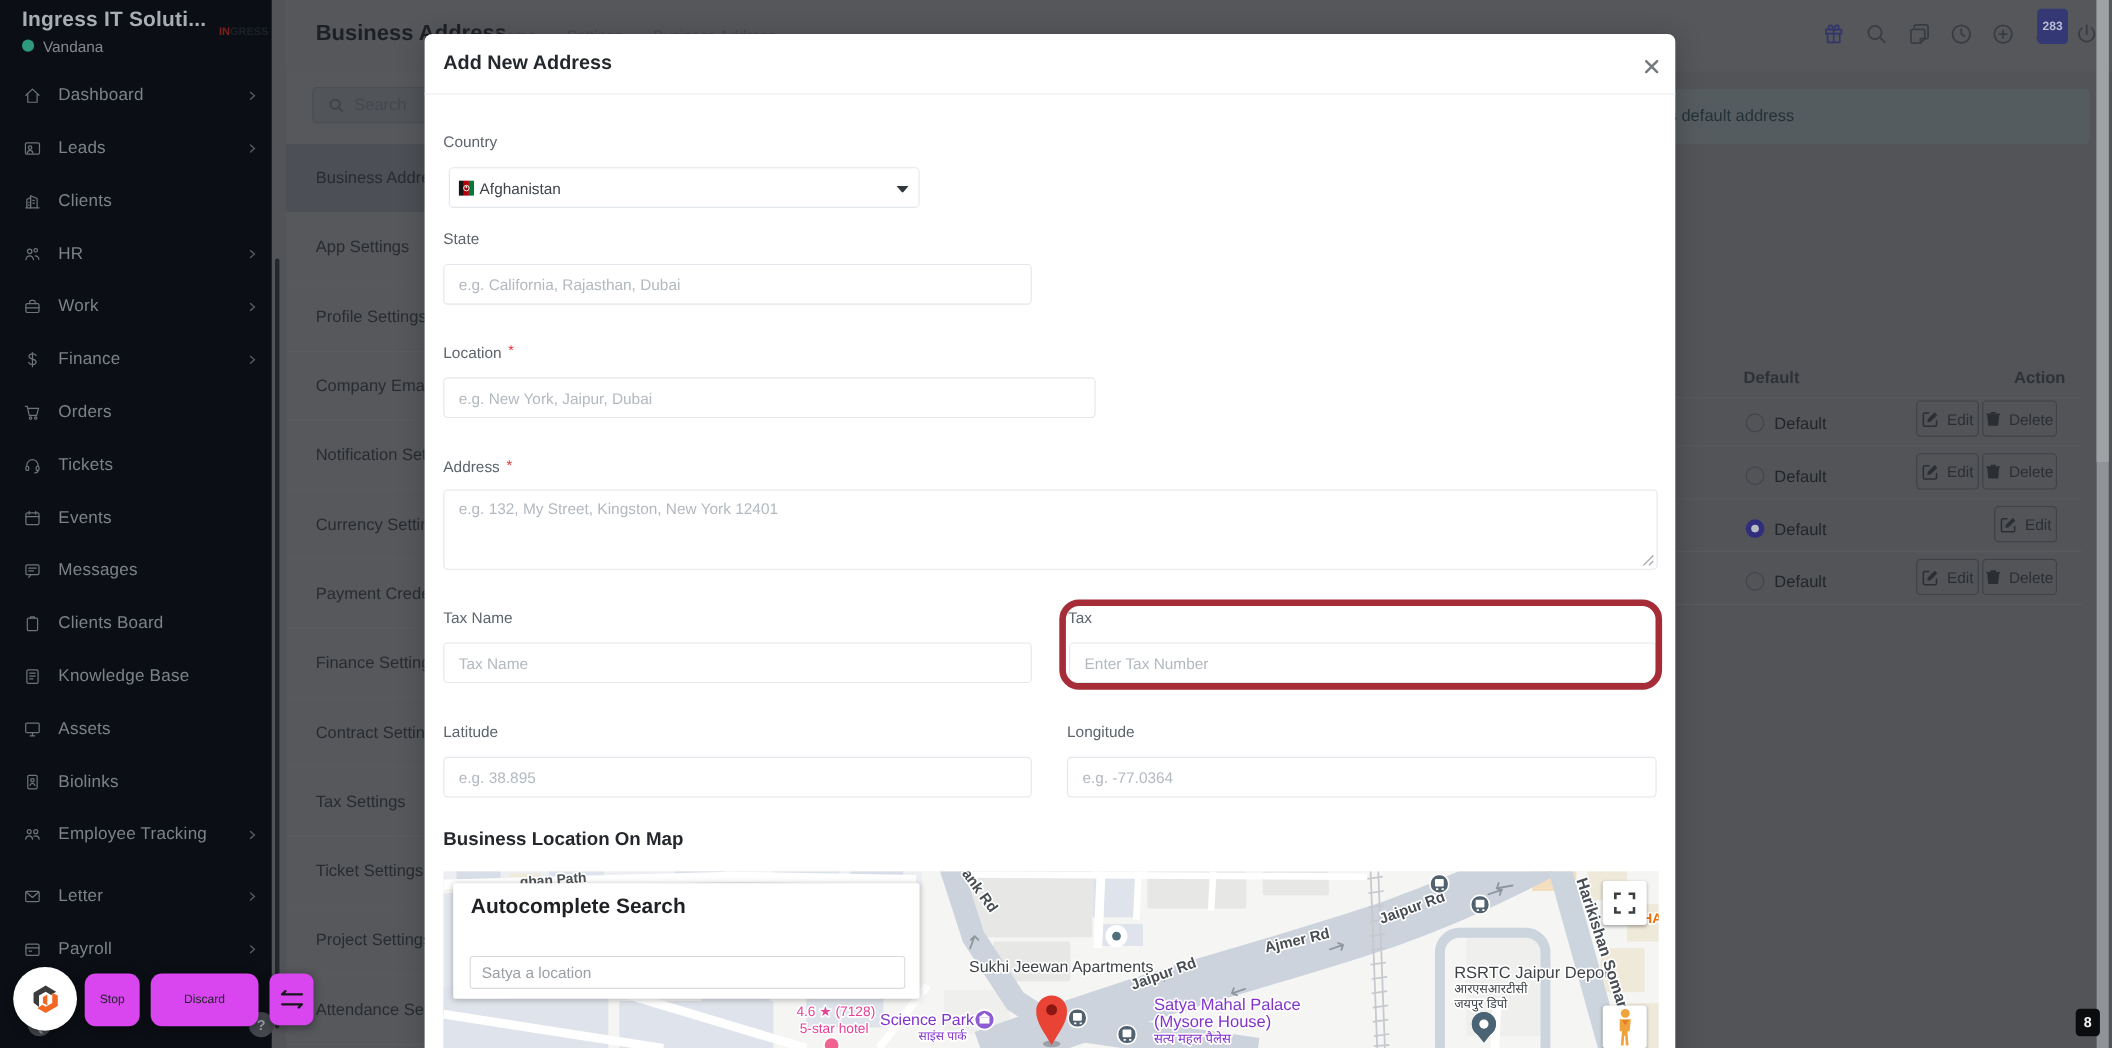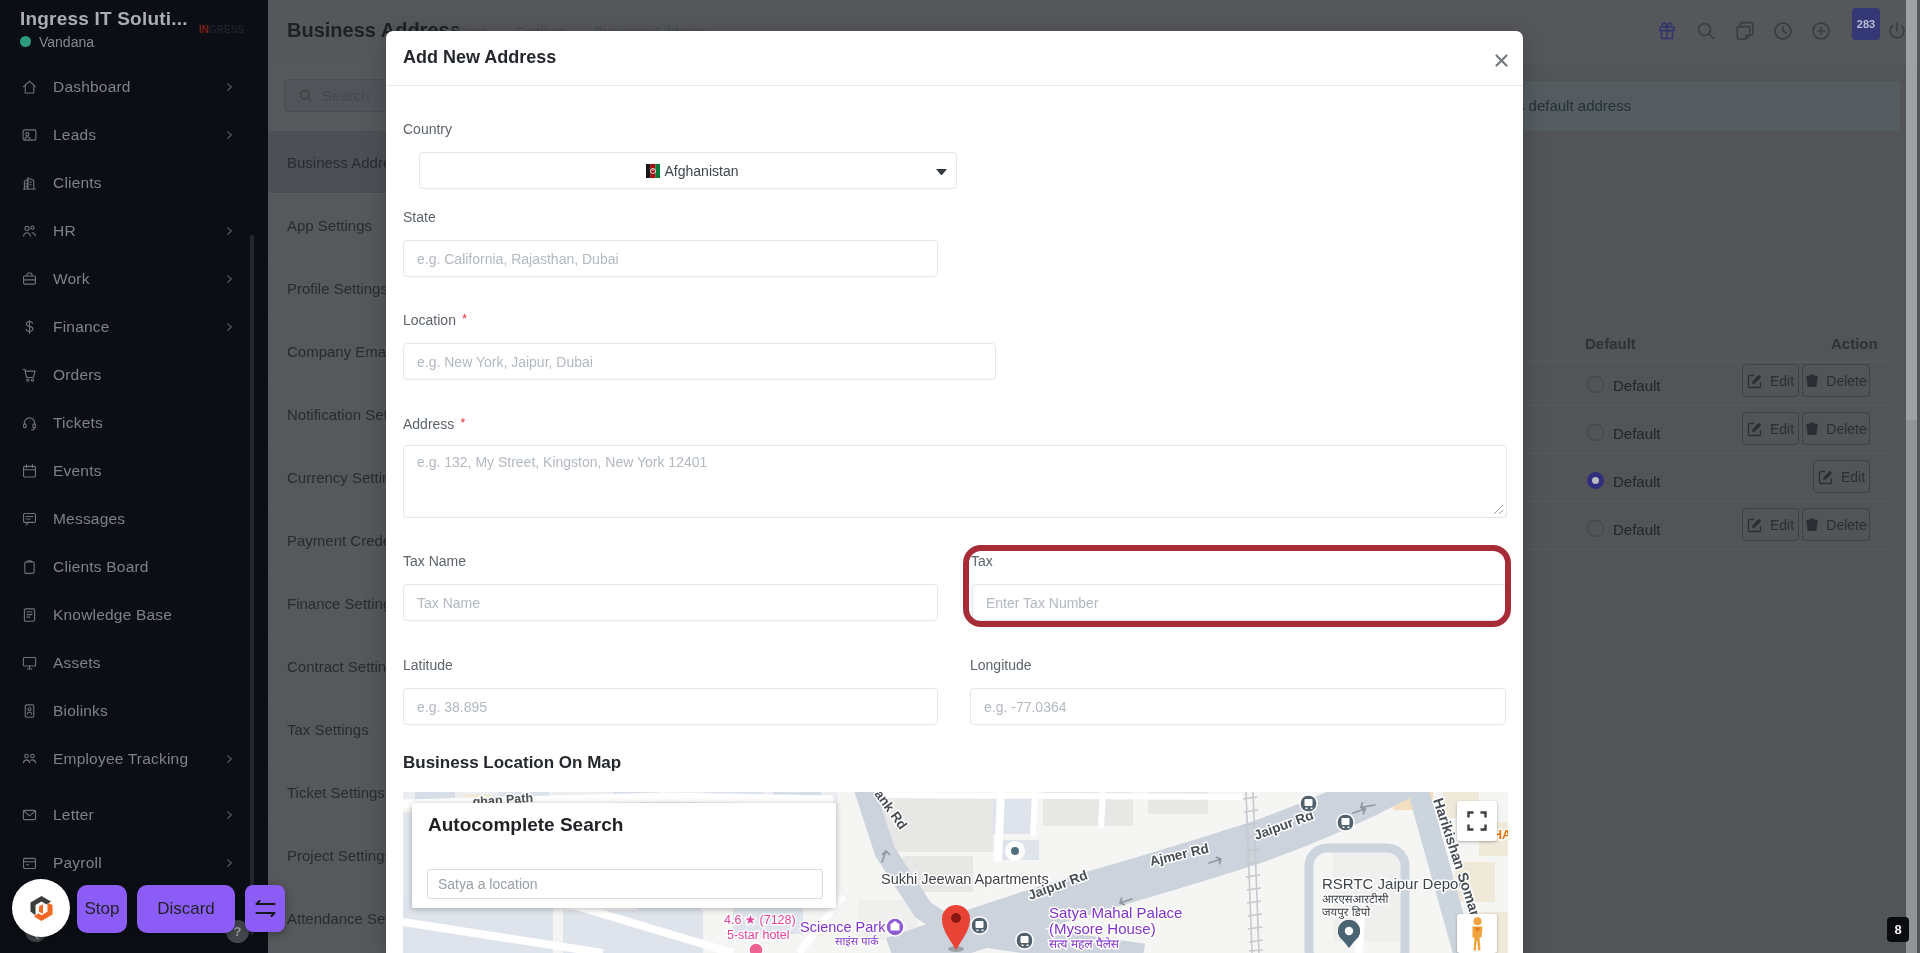--- a/index.html
+++ b/index.html
@@ -1,41 +1,41 @@
 <!DOCTYPE html>
 <html><head>
 <meta charset="utf-8">
 <style>
   * { margin:0; padding:0; box-sizing:border-box; }
   html,body { width:1920px; height:953px; overflow:hidden; }
   body { font-family:"Liberation Sans", sans-serif; position:relative; background:#525458; }
   .abs { position:absolute; }
   
-  #sidebar { position:absolute; left:0; top:0; width:268px; height:953px; background:#0b0f15; }
+  #sidebar { position:absolute; left:0; top:0; width:247px; height:953px; background:#0b0f15; }
   .sb-item { position:absolute; left:0; width:260px; height:48px; }
   .sb-item .ic { position:absolute; left:21px; top:50%; transform:translateY(-50%); width:17px; height:17px; }
   .sb-item .tx { position:absolute; left:53px; top:50%; transform:translateY(-50%); font-size:15.5px; color:#7d828a; letter-spacing:.2px; }
   .sb-item .ch { position:absolute; right:26px; top:50%; transform:translateY(-50%); width:9px; height:9px; }
   
   #rightarea { position:absolute; left:260px; top:0; width:1660px; height:953px; background:#525458; }
   #topbar { position:absolute; left:0; top:0; width:1660px; height:65px; background:#55575b; }
   .hicon { position:absolute; top:20px; width:22px; height:22px; }
   
   .sm-item { position:absolute; left:0; width:286px; height:63px; border-bottom:1px solid #5a5d60; background:#56585c; }
   .sm-item .tx { position:absolute; left:27px; top:50%; transform:translateY(-50%); font-size:15px; color:#282b2f; white-space:nowrap; }
   
   .trow-sep { position:absolute; height:1px; background:#595c5f; }
   .btn-dim { position:absolute; border:1px solid #3e4145; border-radius:4px; color:#2b2e33; font-size:14px; display:flex; align-items:center; justify-content:center; gap:7px; }
   
   #modal { position:absolute; left:386px; top:31px; width:1137px; height:930px; background:#ffffff; border-radius:7px 7px 0 0; box-shadow:0 4px 24px rgba(0,0,0,.22); }
   .mlabel { position:absolute; font-size:14px; color:#5d646c; }
   .req { color:#e8343d; font-size:13px; margin-left:6px; position:relative; top:-2px; }
   .minput { position:absolute; height:37px; border:1px solid #e3e6ea; border-radius:4px; background:#fff; font-size:14px; color:#b3b9c0; display:flex; align-items:center; padding-left:13px; }
   
-  .rec-btn { position:absolute; background:#8b5cf6; border-radius:10px; box-shadow:0 2px 8px rgba(0,0,0,.35); display:flex; align-items:center; justify-content:center; font-size:17px; color:#1f2124; }
+  .rec-btn { position:absolute; background:#d946ef; border-radius:10px; box-shadow:0 2px 8px rgba(0,0,0,.35); display:flex; align-items:center; justify-content:center; font-size:11px; color:#1f2124; }
 </style>
 </head>
 <body>
 <div id="rightarea">
   <div id="topbar">
     <div class="abs" style="left:27px;top:19px;font-size:20px;font-weight:bold;color:#1d2025;">Business Address</div>
     <div class="abs" style="left:190px;top:24px;font-size:14px;color:#46494e;">Home &nbsp;&nbsp;·&nbsp;&nbsp; Settings &nbsp;&nbsp;·&nbsp;&nbsp; Business Address</div>
     <div id="hicons">
         <svg class="hicon" style="left:1396px;" viewBox="0 0 22 22" fill="none" stroke="#33366b" stroke-width="1.6" stroke-linecap="round" stroke-linejoin="round">
           <rect x="4" y="7" width="14" height="3.6"></rect>
@@ -365,21 +365,21 @@
   </div>
 </div>
 <div id="modal">
   <div class="abs" style="left:17px;top:16px;font-size:18px;font-weight:bold;color:#24282d;">Add New Address</div>
   <svg class="abs" style="left:1108px;top:22px;" width="15" height="15" viewBox="0 0 15 15" stroke="#75797e" stroke-width="2.2" stroke-linecap="round">
       <path d="M2.5 2.5 12.5 12.5M12.5 2.5 2.5 12.5"></path>
     </svg>
   <div class="abs" style="left:0;top:54px;width:1137px;height:1px;background:#e9ecef;"></div>
 
   <div class="mlabel" style="left:17px;top:90px;">Country</div>
-  <div class="minput" style="left:33px;top:121px;width:538px;color:#3f454c;padding-left:8px;justify-content:center;">
+  <div class="minput" style="left:22px;top:121px;width:428px;color:#3f454c;padding-left:8px;">
     <svg width="14" height="14" viewBox="0 0 14 14" style="margin-right:5px;">
         <rect width="4.7" height="14" fill="#151515"></rect>
         <rect x="4.7" width="4.6" height="14" fill="#b3000c"></rect>
         <rect x="9.3" width="4.7" height="14" fill="#007a36"></rect>
         <circle cx="7" cy="7" r="2.5" fill="none" stroke="#f5f5f5" stroke-width="0.9"></circle>
         <circle cx="7" cy="6" r="0.8" fill="#f5f5f5"></circle>
       </svg>
     Afghanistan
     <svg class="abs" style="right:9px;top:15.5px;" width="11" height="6.5" viewBox="0 0 11 6.5" fill="#33383d">
         <path d="M0 0h11L5.5 6.5z"></path>

